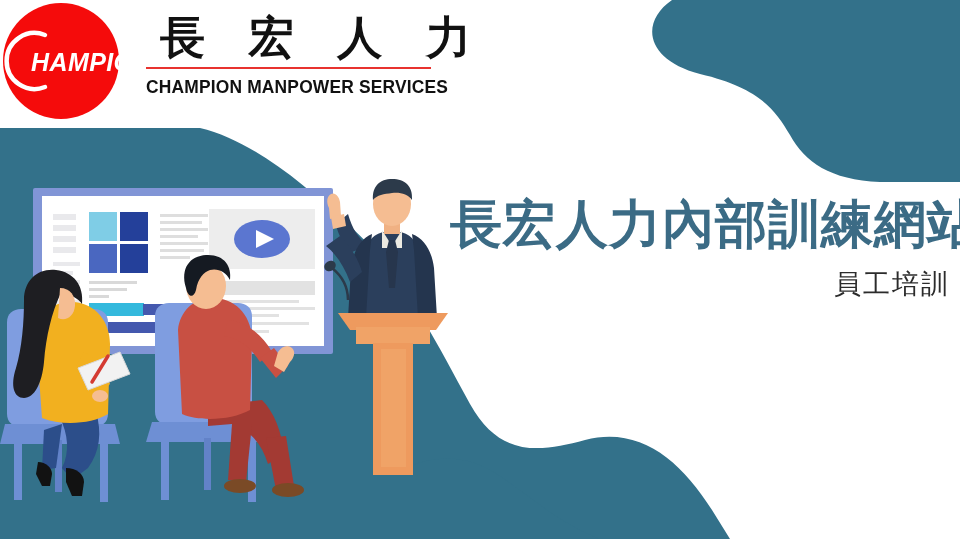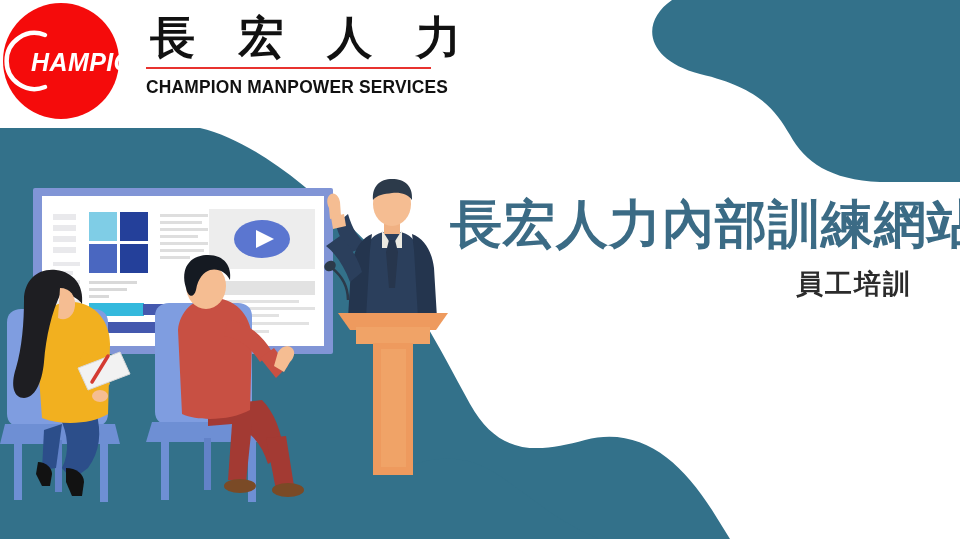--- a/index.html
+++ b/index.html
@@ -44,21 +44,21 @@
     width: 300px;
   }
   #brand-cn {
     font-family: "DejaVu Serif", "Liberation Serif", serif;
     font-size: 45px;
     font-weight: 700;
     color: #111111;
     letter-spacing: 14px;
     line-height: 1.05;
     white-space: nowrap;
-    margin-left: 4px;
+    margin-left: 14px;
   }
   #brand-rule {
     width: 285px;
     height: 2px;
     background: #e8332f;
     margin-top: 6px;
   }
   #brand-en {
     margin-top: 7px;
     font-family: "Liberation Sans", sans-serif;
@@ -84,24 +84,23 @@
     font-weight: 700;
     color: #3b6b85;
     letter-spacing: 1px;
     line-height: 1.08;
     white-space: nowrap;
     text-align: center;
     margin-left: 10px;
   }
   #sub-title {
     margin-top: 14px;
-    margin-right: 38px;
     font-family: "DejaVu Sans", "Liberation Sans", sans-serif;
     font-size: 27px;
-    font-weight: 700;
+    font-weight: 400;
     color: #2b2b2b;
     letter-spacing: 2px;
     white-space: nowrap;
   }
 </style>
 </head>
 <body>
 
 <div id="banner">
 

